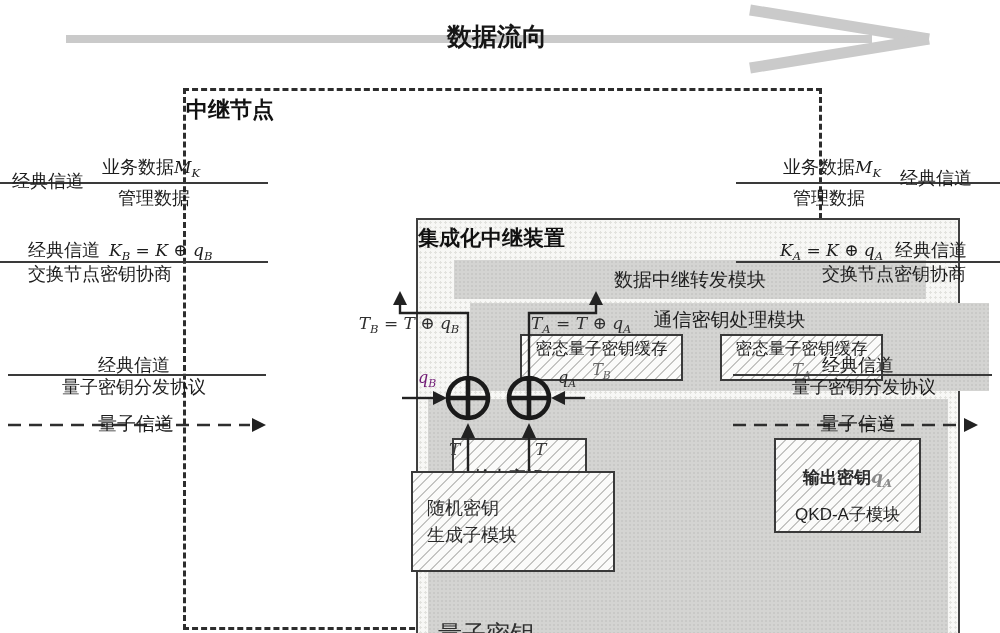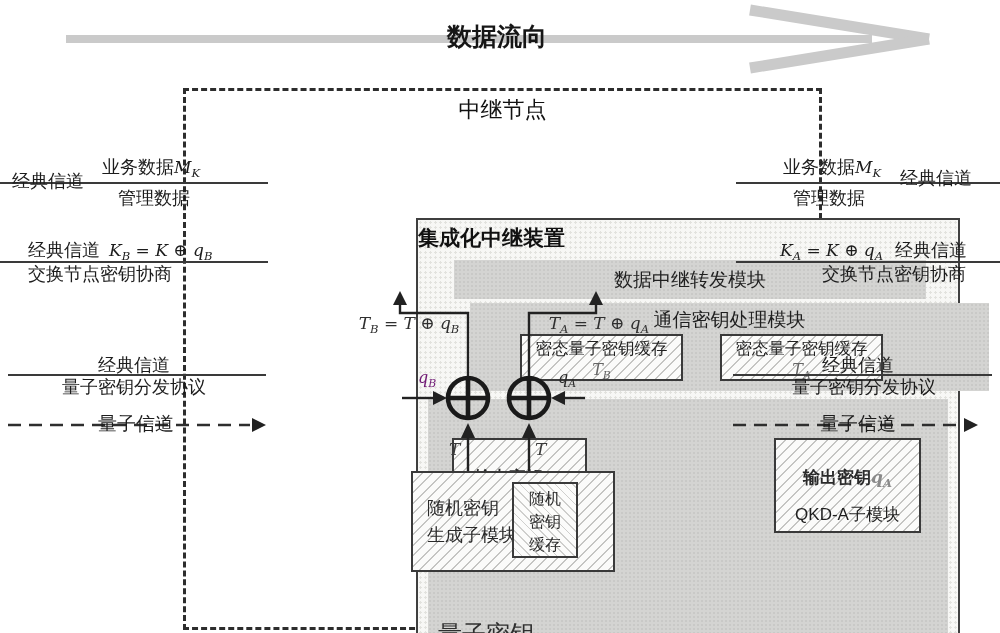--- a/index.html
+++ b/index.html
@@ -4,21 +4,21 @@
 <style>
   html,body{margin:0;padding:0;background:#ffffff;}
   #stage{position:relative;width:1000px;height:633px;background:#ffffff;overflow:hidden;
          font-family:"Liberation Sans",sans-serif;color:#1c1c1c;}
   .abs{position:absolute;}
   .lbl{position:absolute;z-index:4;white-space:nowrap;line-height:1.15;}
   .math{font-family:"DejaVu Serif",serif;font-style:italic;}
   .math sub{font-size:0.68em;font-style:italic;}
   
   #node-box{left:183px;top:88px;width:633px;height:536px;border:3px dashed #2d2d2d;z-index:1;background:transparent;}
-  #node-title{position:absolute;left:0;top:4px;width:100%;text-align:center;font-weight:normal;font-size:22px;color:#111;}
+  #node-title{position:absolute;left:0;top:4px;width:100%;text-align:left;font-weight:bold;font-size:22px;color:#111;}
   
   #device-box{left:230px;top:127px;width:540px;height:470px;border:2px solid #3f3f3f;z-index:1;
       background-color:#f7f7f5;
       background-image:radial-gradient(#e2e2de 1px, transparent 1.4px);background-size:5px 5px;}
   #device-title{position:absolute;left:0;top:4px;width:100%;text-align:left;font-weight:bold;font-size:21px;color:#111;}
   .graybox{position:absolute;z-index:2;background-color:#d4d4d2;
       background-image:radial-gradient(#c9c9c7 1px, transparent 1.3px);background-size:4px 4px;}
   #bar-data-relay{left:36px;top:40px;width:472px;height:39px;line-height:39px;text-align:center;font-size:19px;color:#1f1f1f;}
   #box-comm-key{left:52px;top:83px;width:519px;height:88px;text-decoration:underline;}
   #comm-title{position:absolute;left:0;top:4px;width:100%;text-align:center;font-size:19px;color:#1f1f1f;}
@@ -90,30 +90,23 @@
       </div>
     </div>
   </div>
 
   <div class="hatchbox" id="rand-gen-box">
     <div id="rand-gen-text">
       <div>随机密钥</div>
       <div>生成子模块</div>
     </div>
   </div>
-  <div class="hatchbox2" id="rand-cache-box">
-    <div id="rand-cache-text">
-      <div>随机</div>
-      <div>密钥</div>
-      <div>缓存</div>
-    </div>
-  </div>
 
   <div class="lbl math f17" style="left:350px;top:314px;width:118px;text-align:center;color:#2f2f2f;"><span>T</span><sub>B</sub><span> = T ⊕ </span><span>q</span><sub>B</sub></div>
-  <div class="lbl math f17" style="left:531px;top:314px;width:118px;text-align:right;color:#2f2f2f;"><span>T</span><sub>A</sub><span> = T ⊕ </span><span>q</span><sub>A</sub></div>
+  <div class="lbl math f17" style="left:531px;top:314px;width:118px;text-align:left;color:#2f2f2f;"><span>T</span><sub>A</sub><span> = T ⊕ </span><span>q</span><sub>A</sub></div>
   <div class="lbl math" style="left:418px;top:369px;font-size:16px;color:#701a75;"><span>q</span><sub>B</sub></div>
   <div class="lbl math" style="left:558px;top:369px;font-size:16px;color:#2a2a2a;"><span>q</span><sub>A</sub></div>
   <div class="lbl math f17" style="left:449px;top:440px;color:#3a3a3a;">T</div>
   <div class="lbl math f17" style="left:535px;top:440px;color:#3a3a3a;">T</div>
 
   <div class="lbl ch" style="left:12px;top:171px;">经典信道</div>
   <div class="lbl ch" style="left:102px;top:157px;"><span>业务数据</span><span class="math f17"><span>M</span><sub>K</sub></span></div>
   <div class="lbl ch" style="left:118px;top:188px;">管理数据</div>
   <div class="lbl ch" style="left:28px;top:240px;"><span>经典信道</span><span class="math f17" style="margin-left:9px;"><span>K</span><sub>B</sub><span> = K ⊕ </span><span>q</span><sub>B</sub></span></div>
   <div class="lbl ch" style="left:28px;top:264px;">交换节点密钥协商</div>

